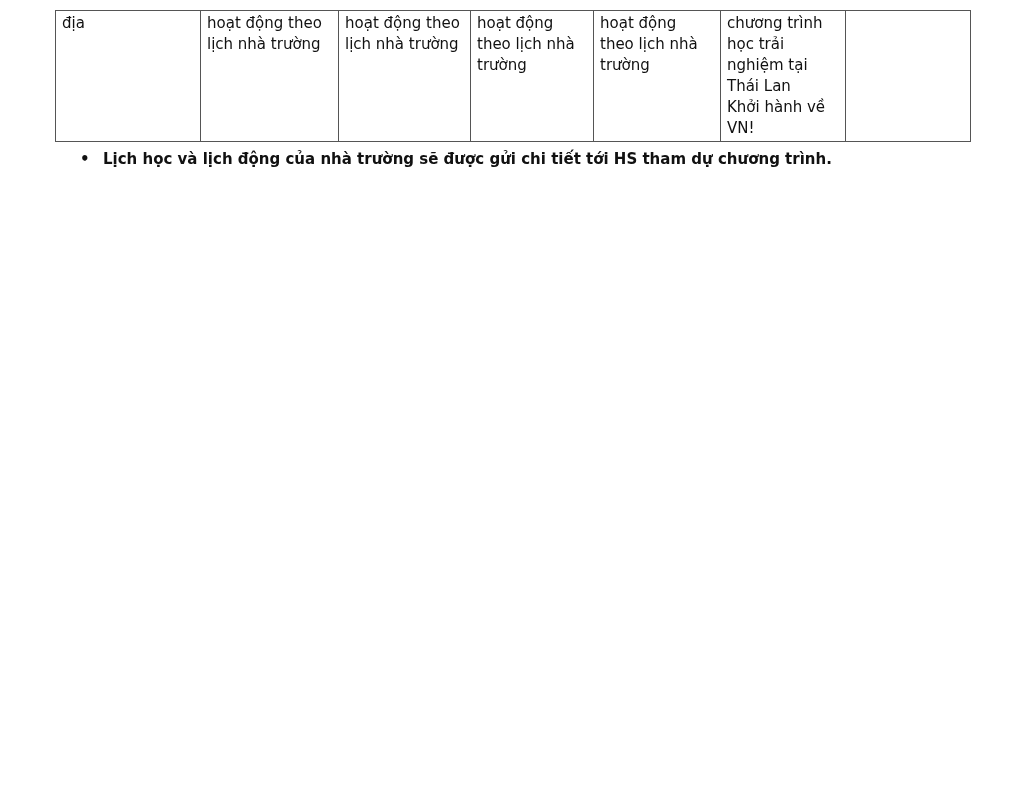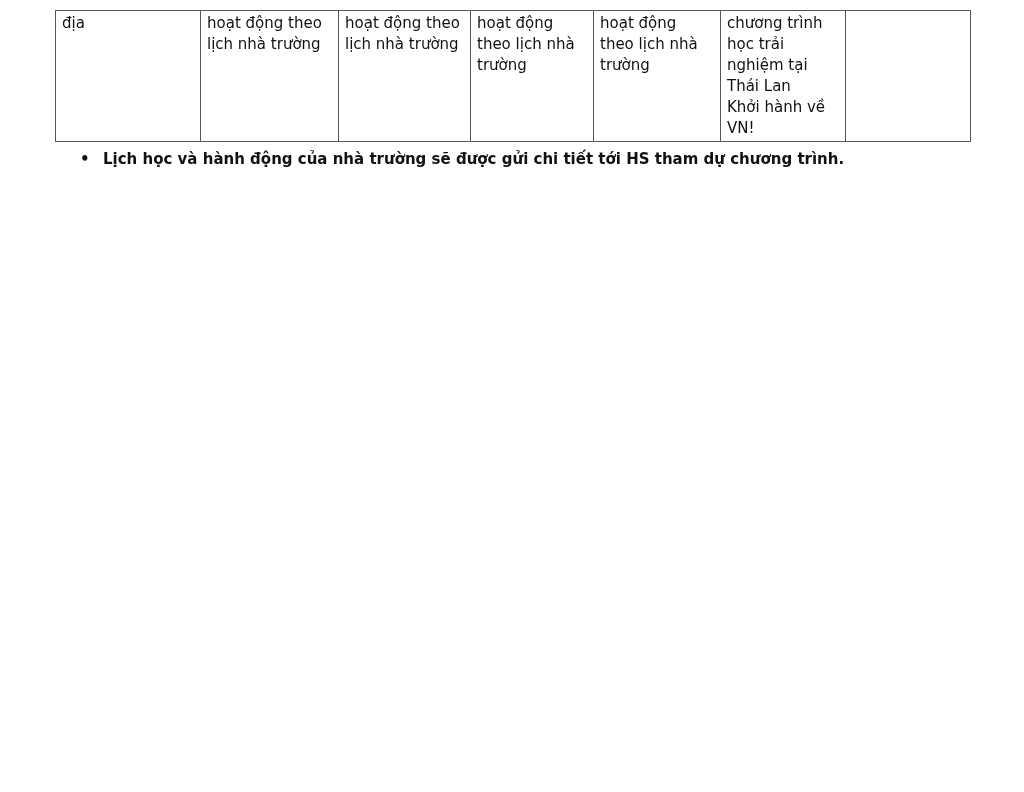--- a/index.html
+++ b/index.html
@@ -85,16 +85,16 @@
         <td>hoạt động theo lịch nhà trường</td>
         <td class="bold-cell">chương trình học trải nghiệm tại Thái Lan
 Khởi hành về VN!</td>
         <td></td>
       </tr>
     </tbody>
   </table>
 
   <div class="bullet-row">
     <span class="bullet-dot">•</span>
-    <span class="bullet-text">Lịch học và hành động của nhà trường sẽ được gửi chi tiết tới HS tham dự chương trình.</span>
+    <span class="bullet-text">Lịch học và lịch động của nhà trường sẽ được gửi chi tiết tới HS tham dự chương trình.</span>
   </div>
 
 </div>
 
 </body></html>

